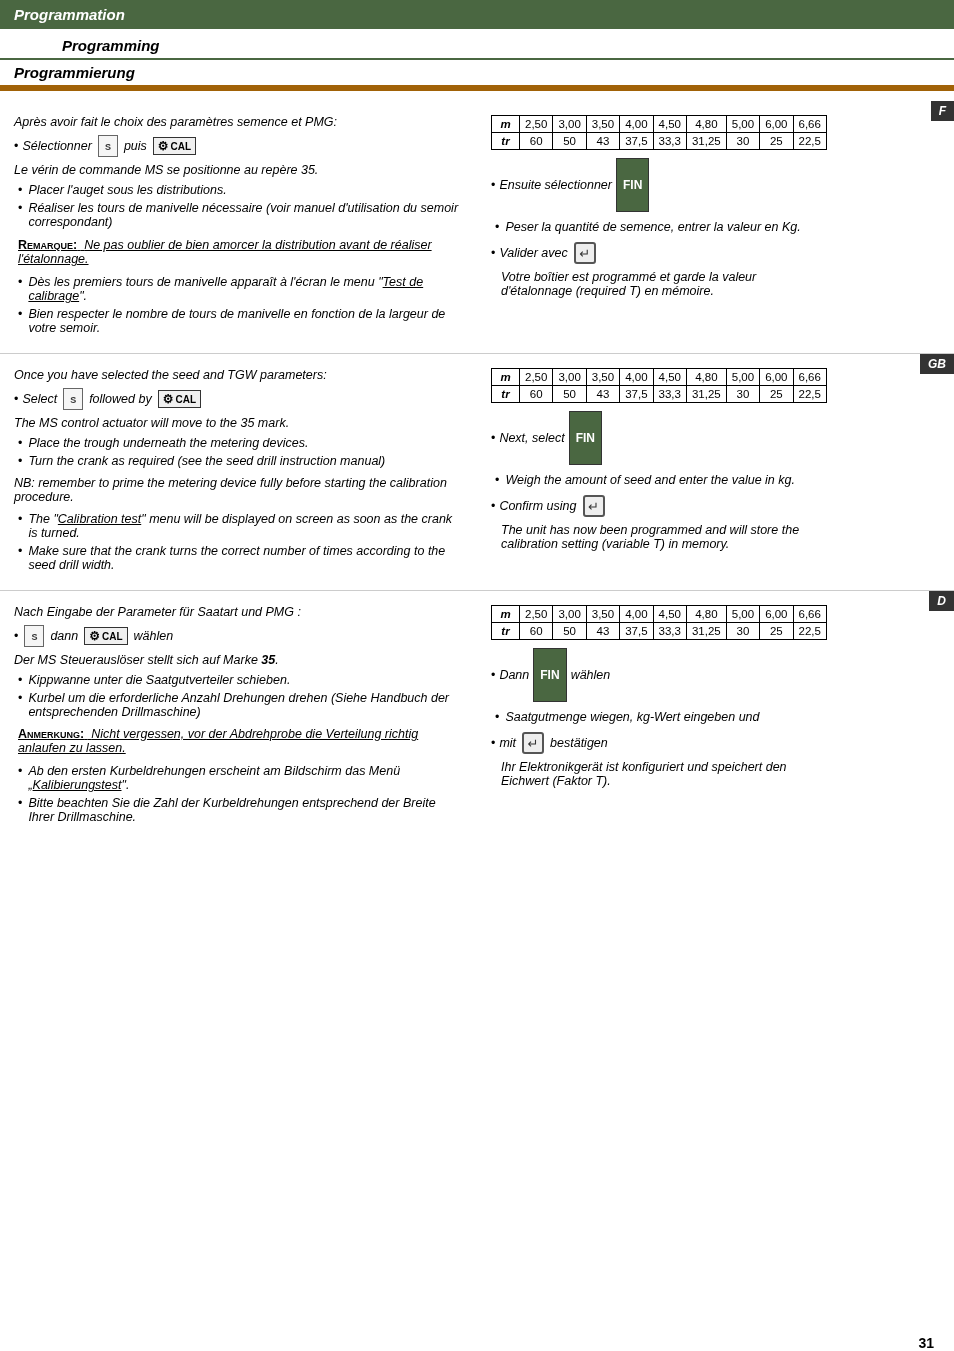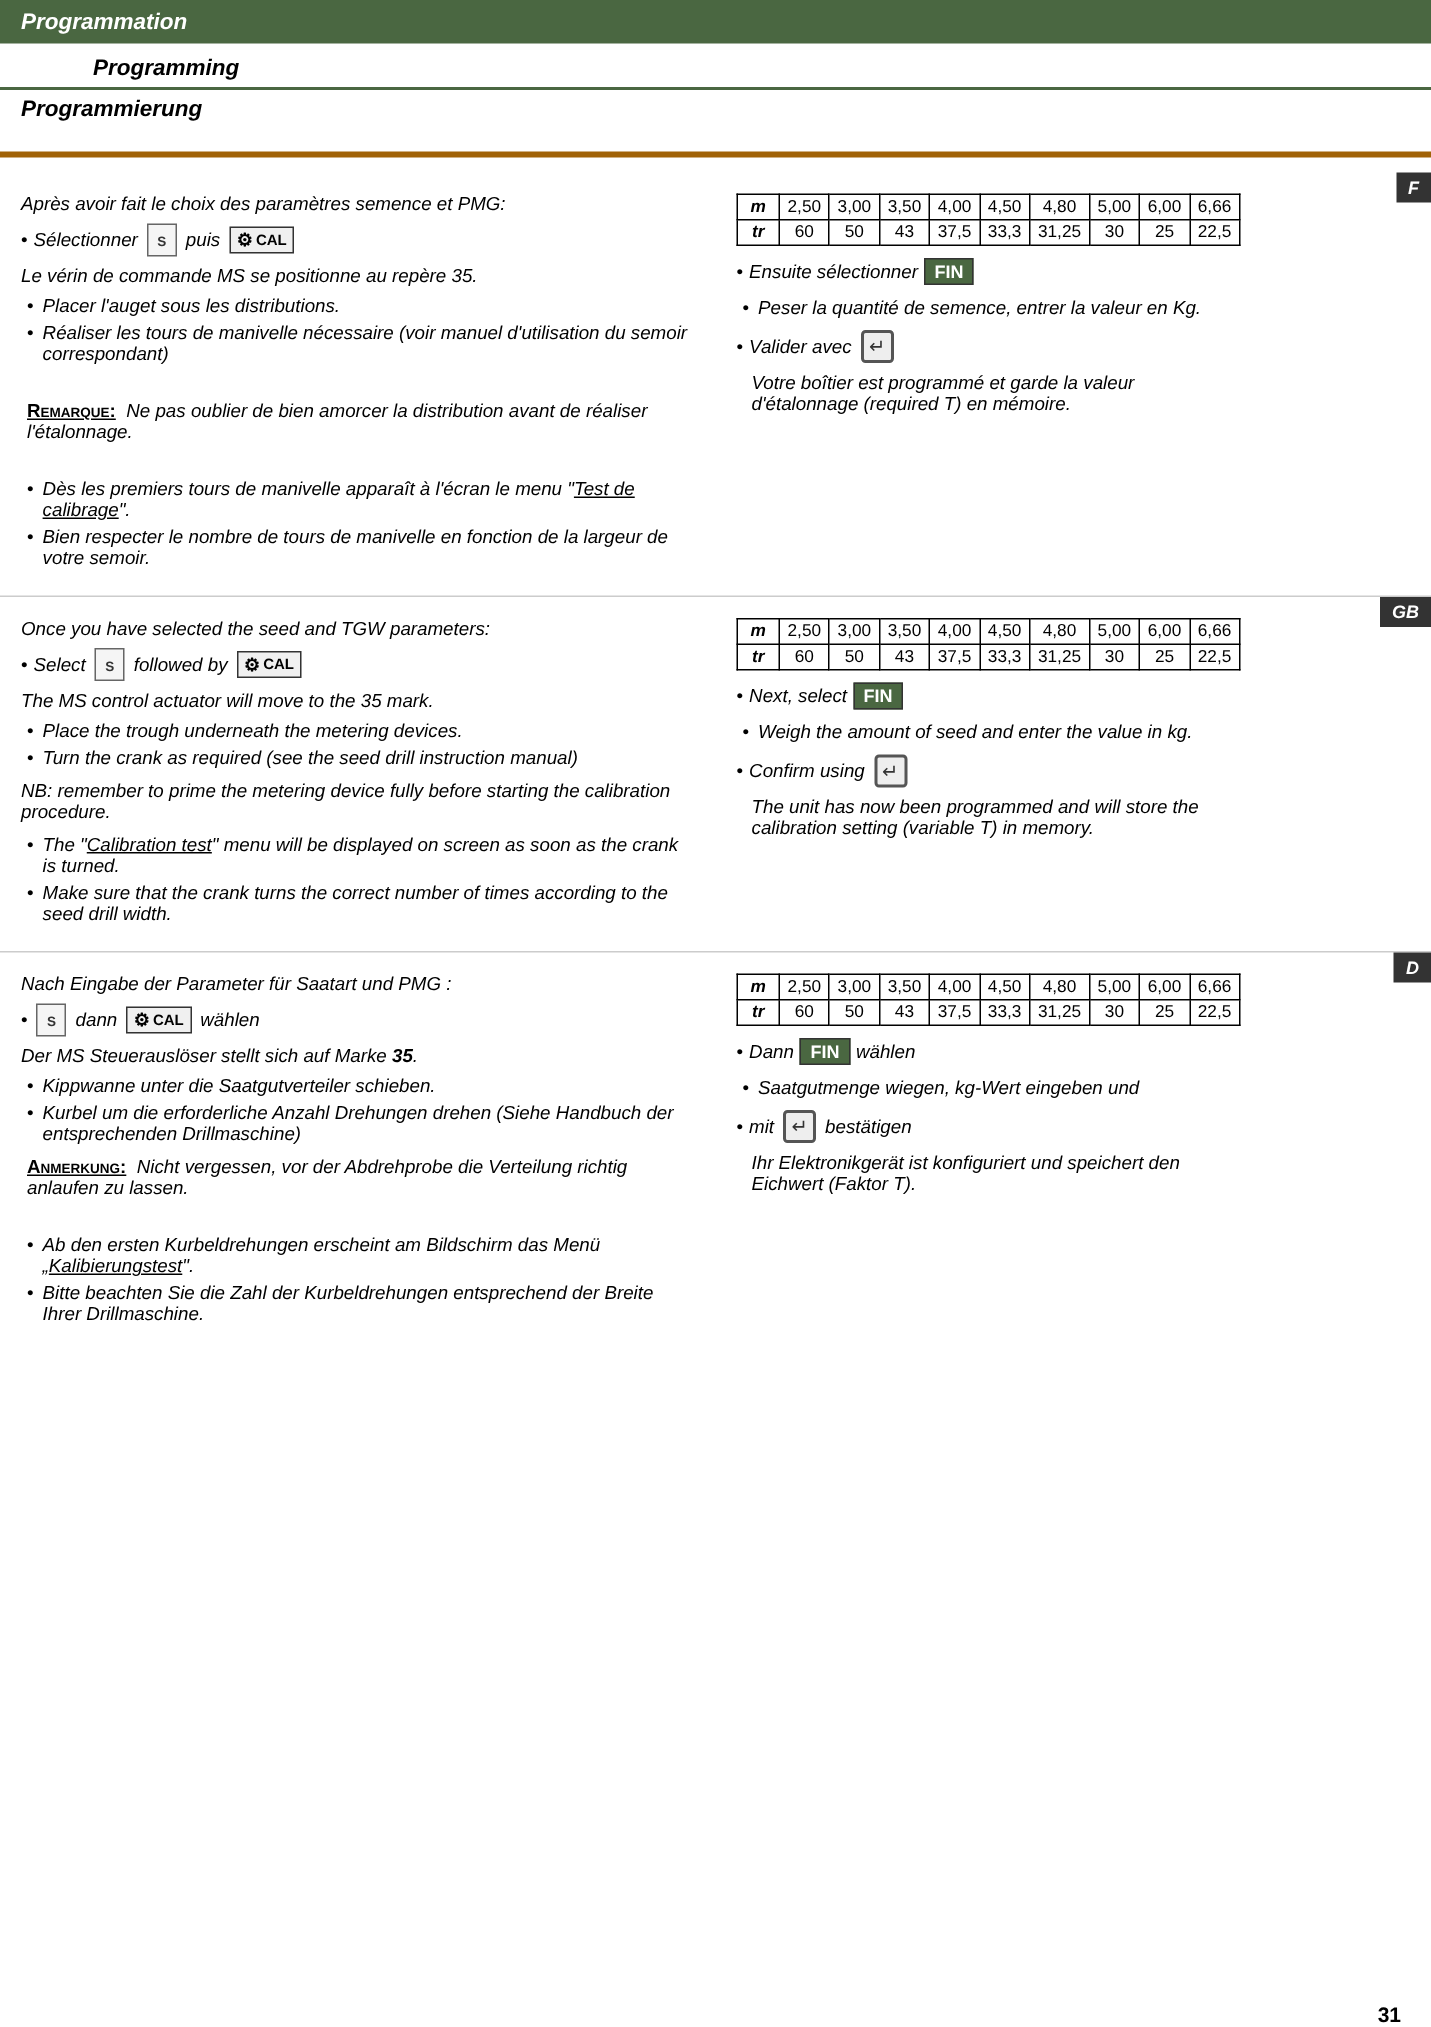--- a/index.html
+++ b/index.html
@@ -28,22 +28,22 @@
     .subtitle-programmation {
       padding: 8px 14px 4px 14px;
       border-bottom: 2px solid #4a6741;
     }
     .subtitle-programmation span {
       font-style: italic;
       font-weight: bold;
       font-size: 15px;
     }
     .subtitle-programmierung {
-      padding: 4px 14px 20px 14px;
-      border-bottom: 4px solid #a16207;
+      padding: 4px 14px 4px 14px;
+      border-bottom: 6px solid #a16207;
     }
     .subtitle-programmierung span {
       font-style: italic;
       font-weight: bold;
       font-size: 15px;
     }
 
     
     .lang-section {
       display: flex;
@@ -94,21 +94,21 @@
       background: #fff;
     }
 
     
     .fin-btn {
       display: inline-block;
       background: #4a6741;
       color: #fff;
       font-weight: bold;
       font-size: 12px;
-      padding: 1px 6px;
+      padding: 19px 6px;
       border: 1px solid #333;
     }
 
     
     .enter-icon {
       display: inline-block;
       width: 22px;
       height: 22px;
       border: 2px solid #555;
       border-radius: 3px;
@@ -173,22 +173,23 @@
       margin-right: 6px;
       flex-shrink: 0;
     }
 
     .remark-label {
       font-variant: small-caps;
       font-weight: bold;
       text-decoration: underline;
     }
     .remark-block {
-      margin: 24px 0;
+      margin: 9px 0;
       padding-left: 4px;
+      text-decoration: underline;
     }
 
     .page-number {
       position: absolute;
       bottom: 0;
       right: 20px;
       font-weight: bold;
       font-size: 14px;
     }
 

